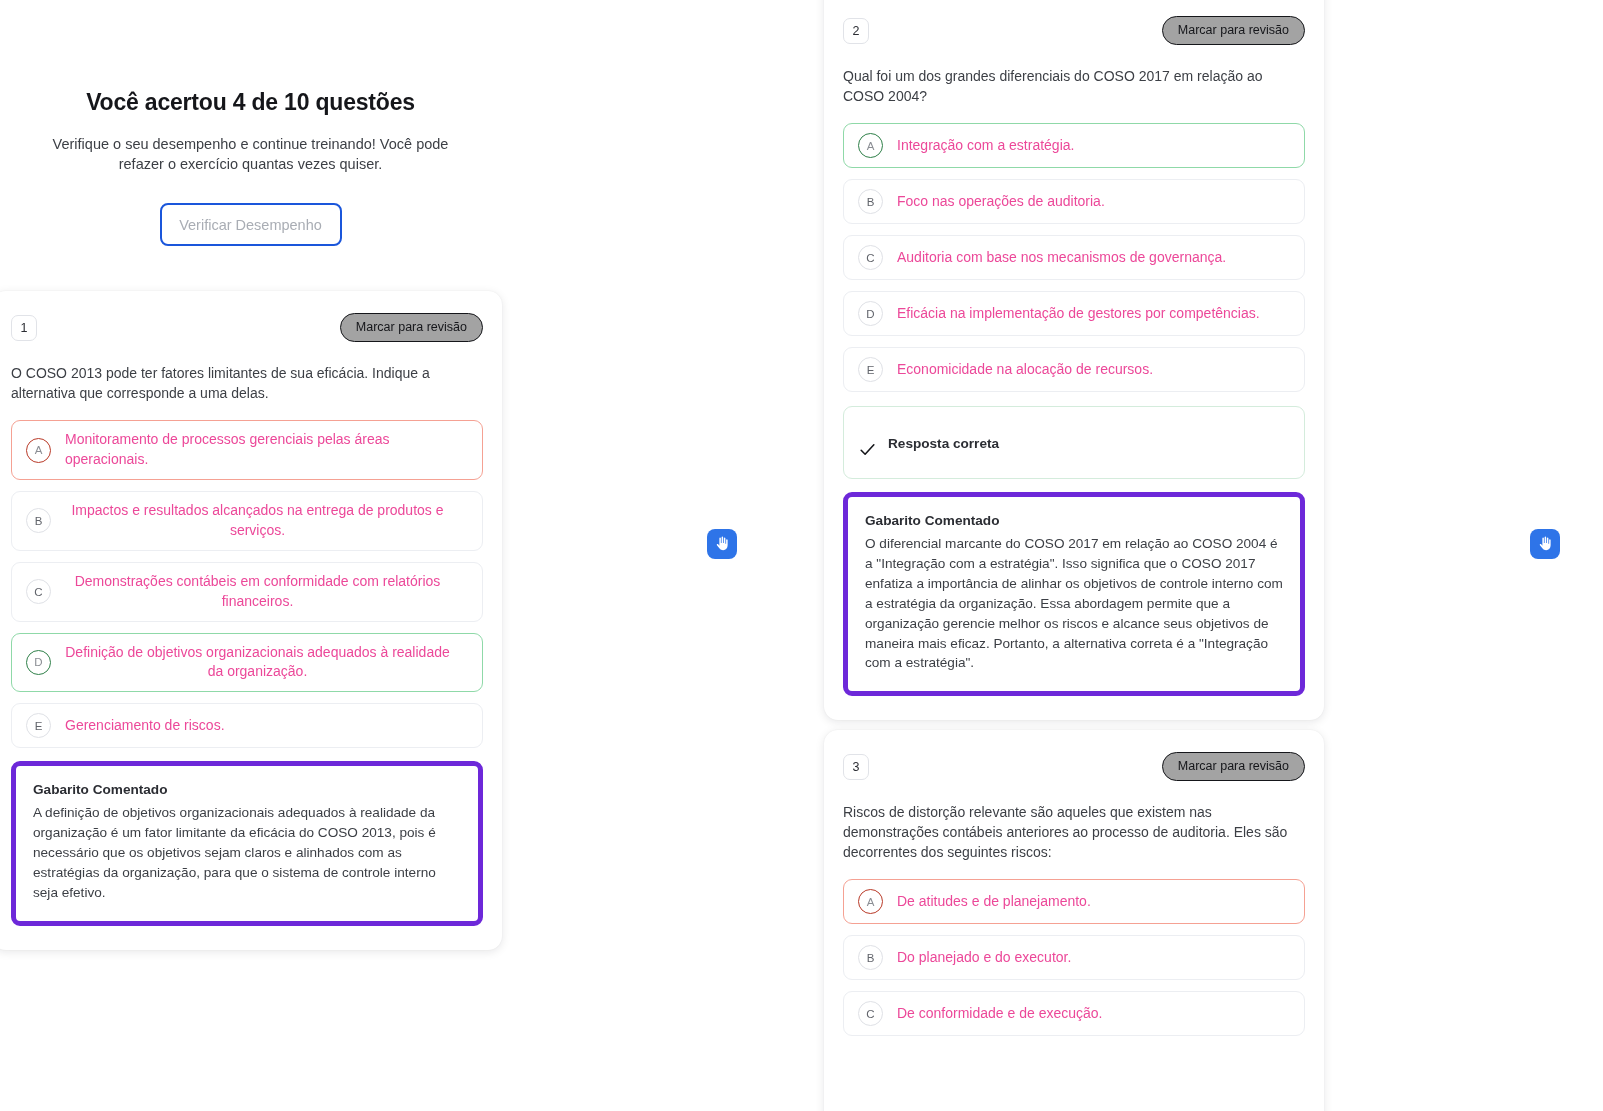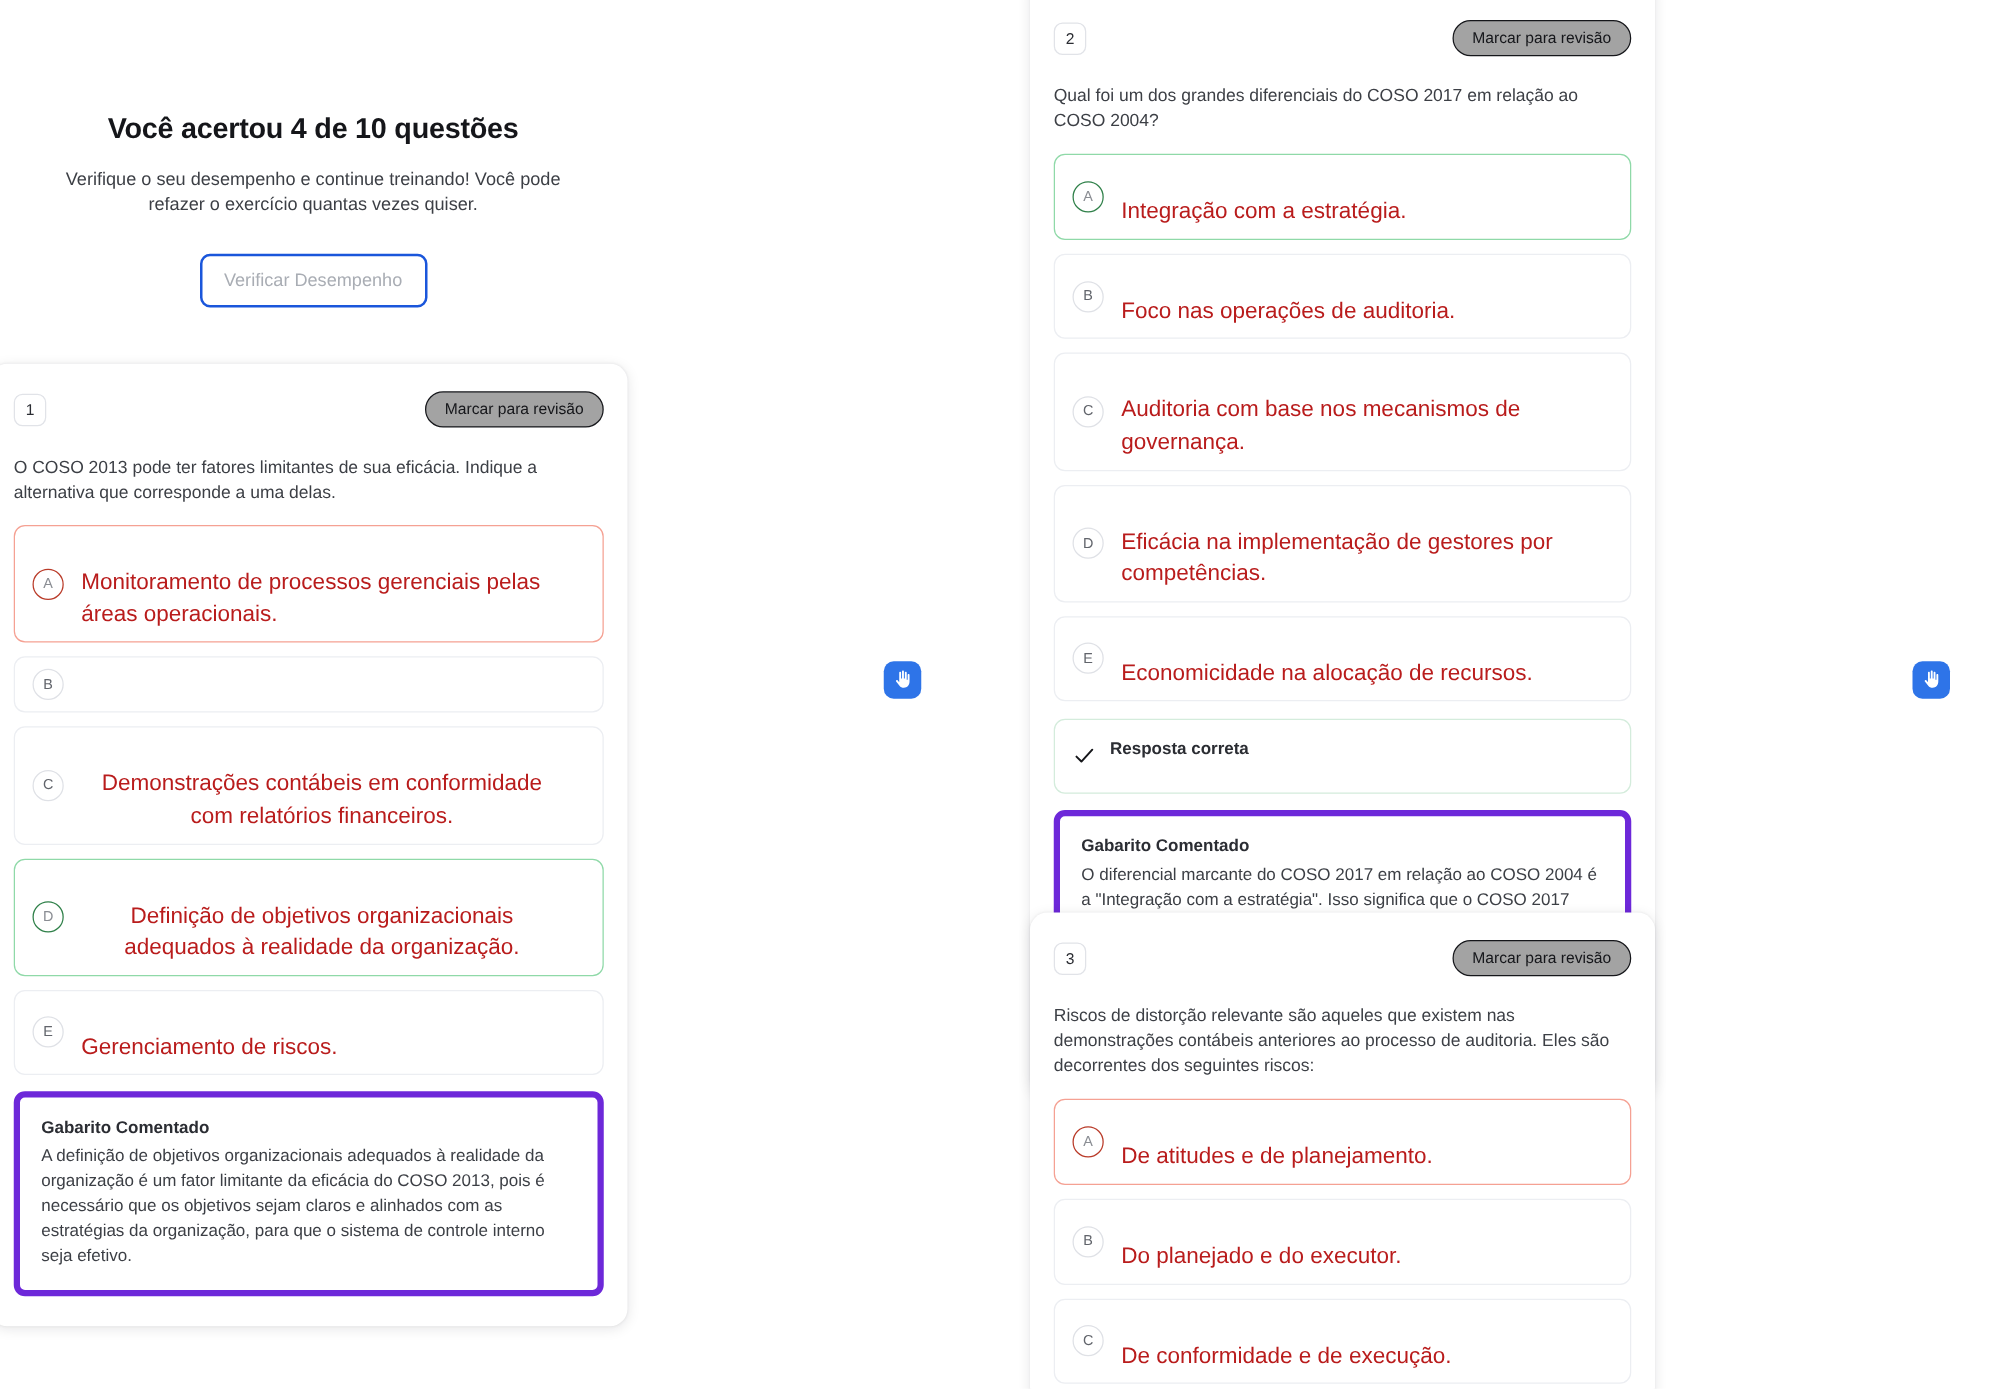--- a/index.html
+++ b/index.html
@@ -109,40 +109,39 @@
     width: 25px; height: 25px;
     border: 1px solid #dfe1e6;
     border-radius: 50%;
     display: flex; align-items: center; justify-content: center;
     font-size: 11.5px;
     color: #61646b;
     background: #fff;
   }
   .opt .otext {
     flex: 1 1 auto;
-    font-size: 18px;
+    font-size: 14px;
     line-height: 1.42;
-    color: #b91c1c;
+    color: #ec4899;
     padding: 0 6px 0 14px;
-    margin-top: 23px;
   }
   .opt.multiline .otext { text-align: center; padding-right: 18px; }
 
   .opt.wrong { border-color: #f5a193; }
   .opt.wrong .letter { border-color: #b93a28; color: #8a8d93; }
   .opt.correct { border-color: #8fd9a8; }
   .opt.correct .letter { border-color: #2f8049; color: #8a8d93; }
 
   
   .feedback {
     display: flex;
     align-items: flex-start;
     border: 1px solid #f7d3cb;
     border-radius: 9px;
-    padding: 15px 16px 16px 14px;
+    padding: 29px 16px 16px 14px;
     margin-top: 14px;
   }
   .feedback.ok { border-color: #d4ecdc; }
   .fb-icon {
     flex: 0 0 auto;
     width: 26px;
     font-size: 19px;
     line-height: 1;
     color: #15161a;
     padding-top: 4px;
@@ -208,20 +207,21 @@
       <button class="mark-btn">Marcar para revisão</button>
     </div>
     <div class="qstem">O COSO 2013 pode ter fatores limitantes de sua eficácia. Indique a alternativa que corresponde a uma delas.</div>
 
     <div class="opt wrong">
       <span class="letter">A</span>
       <span class="otext">Monitoramento de processos gerenciais pelas áreas operacionais.</span>
     </div>
     <div class="opt multiline">
       <span class="letter">B</span>
+      <span class="otext">Impactos e resultados alcançados na entrega de produtos e serviços.</span>
     </div>
     <div class="opt multiline">
       <span class="letter">C</span>
       <span class="otext">Demonstrações contábeis em conformidade com relatórios financeiros.</span>
     </div>
     <div class="opt multiline correct">
       <span class="letter">D</span>
       <span class="otext">Definição de objetivos organizacionais adequados à realidade da organização.</span>
     </div>
     <div class="opt">

